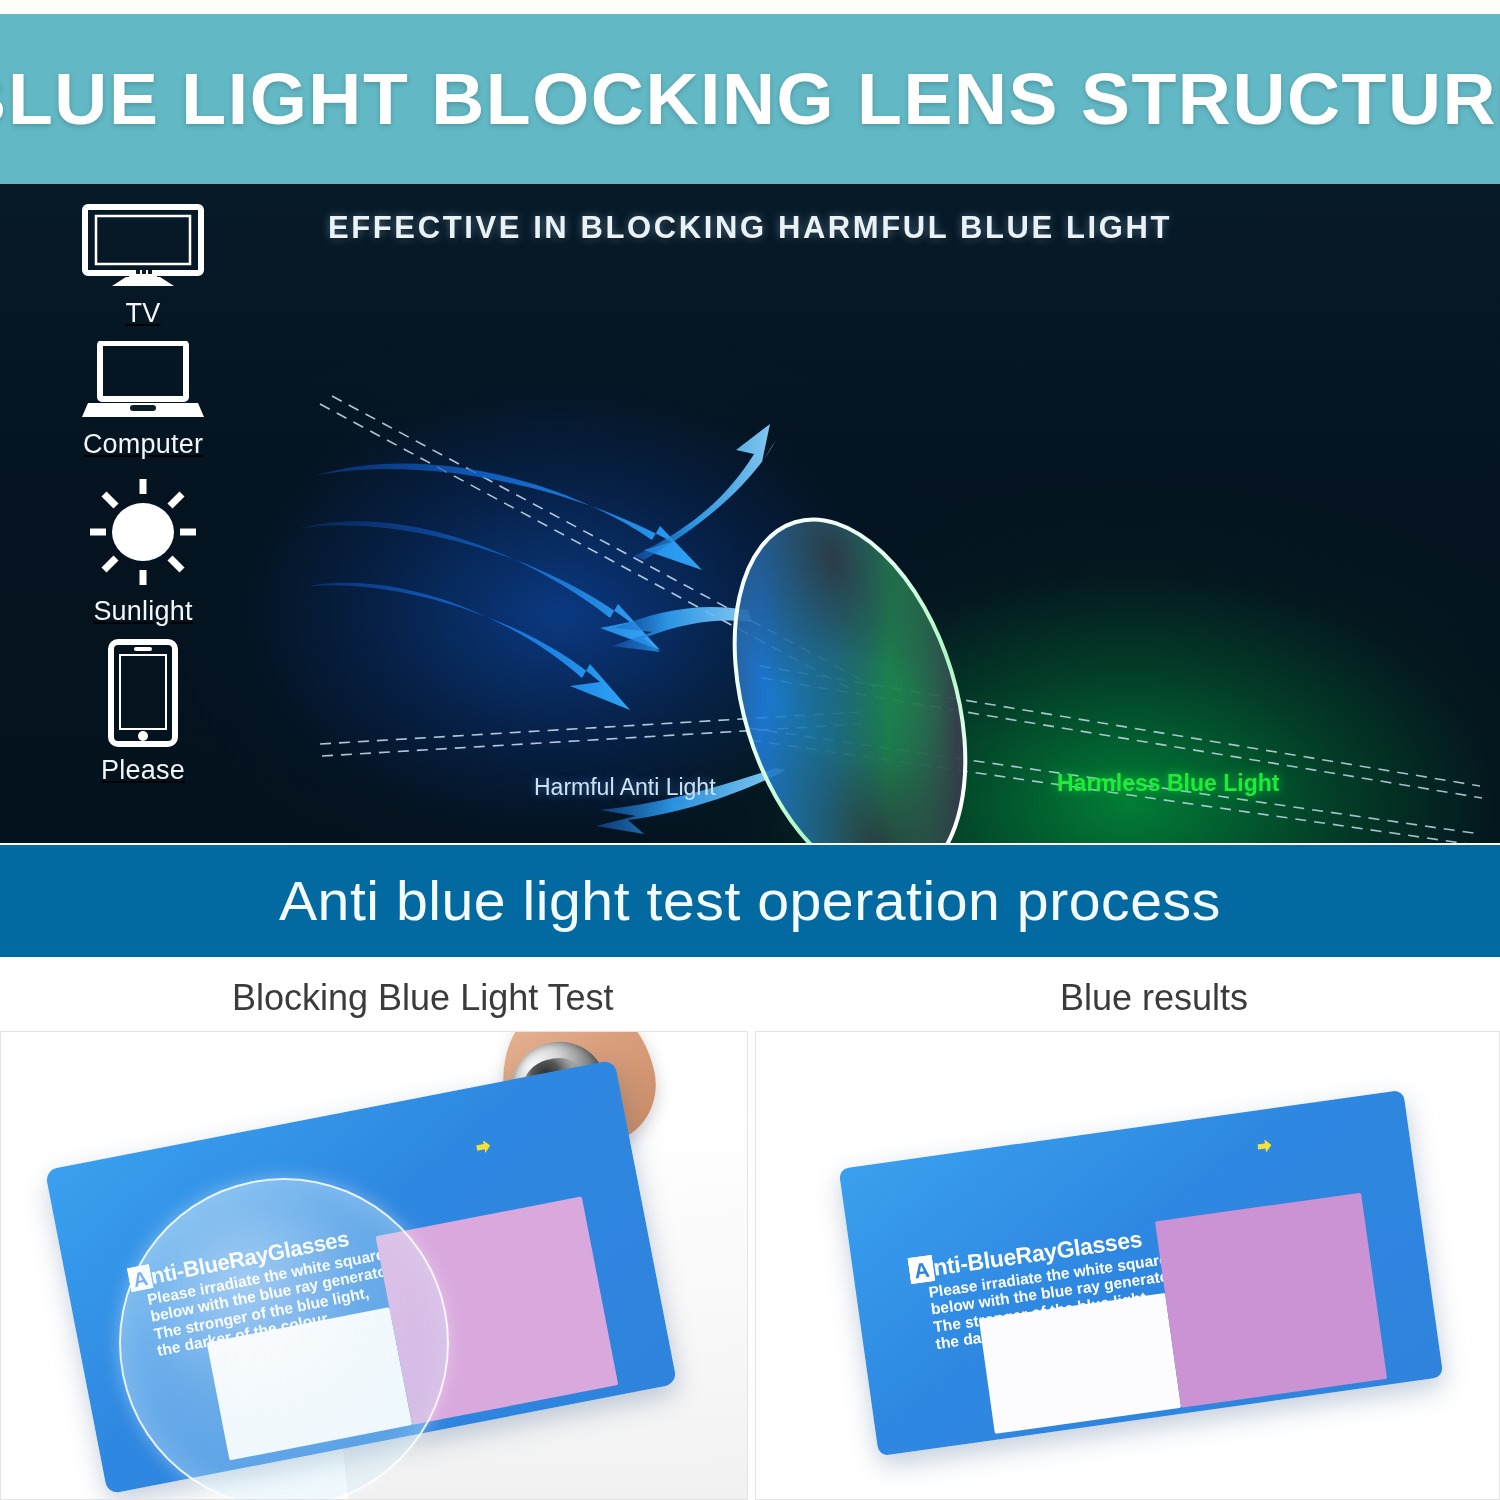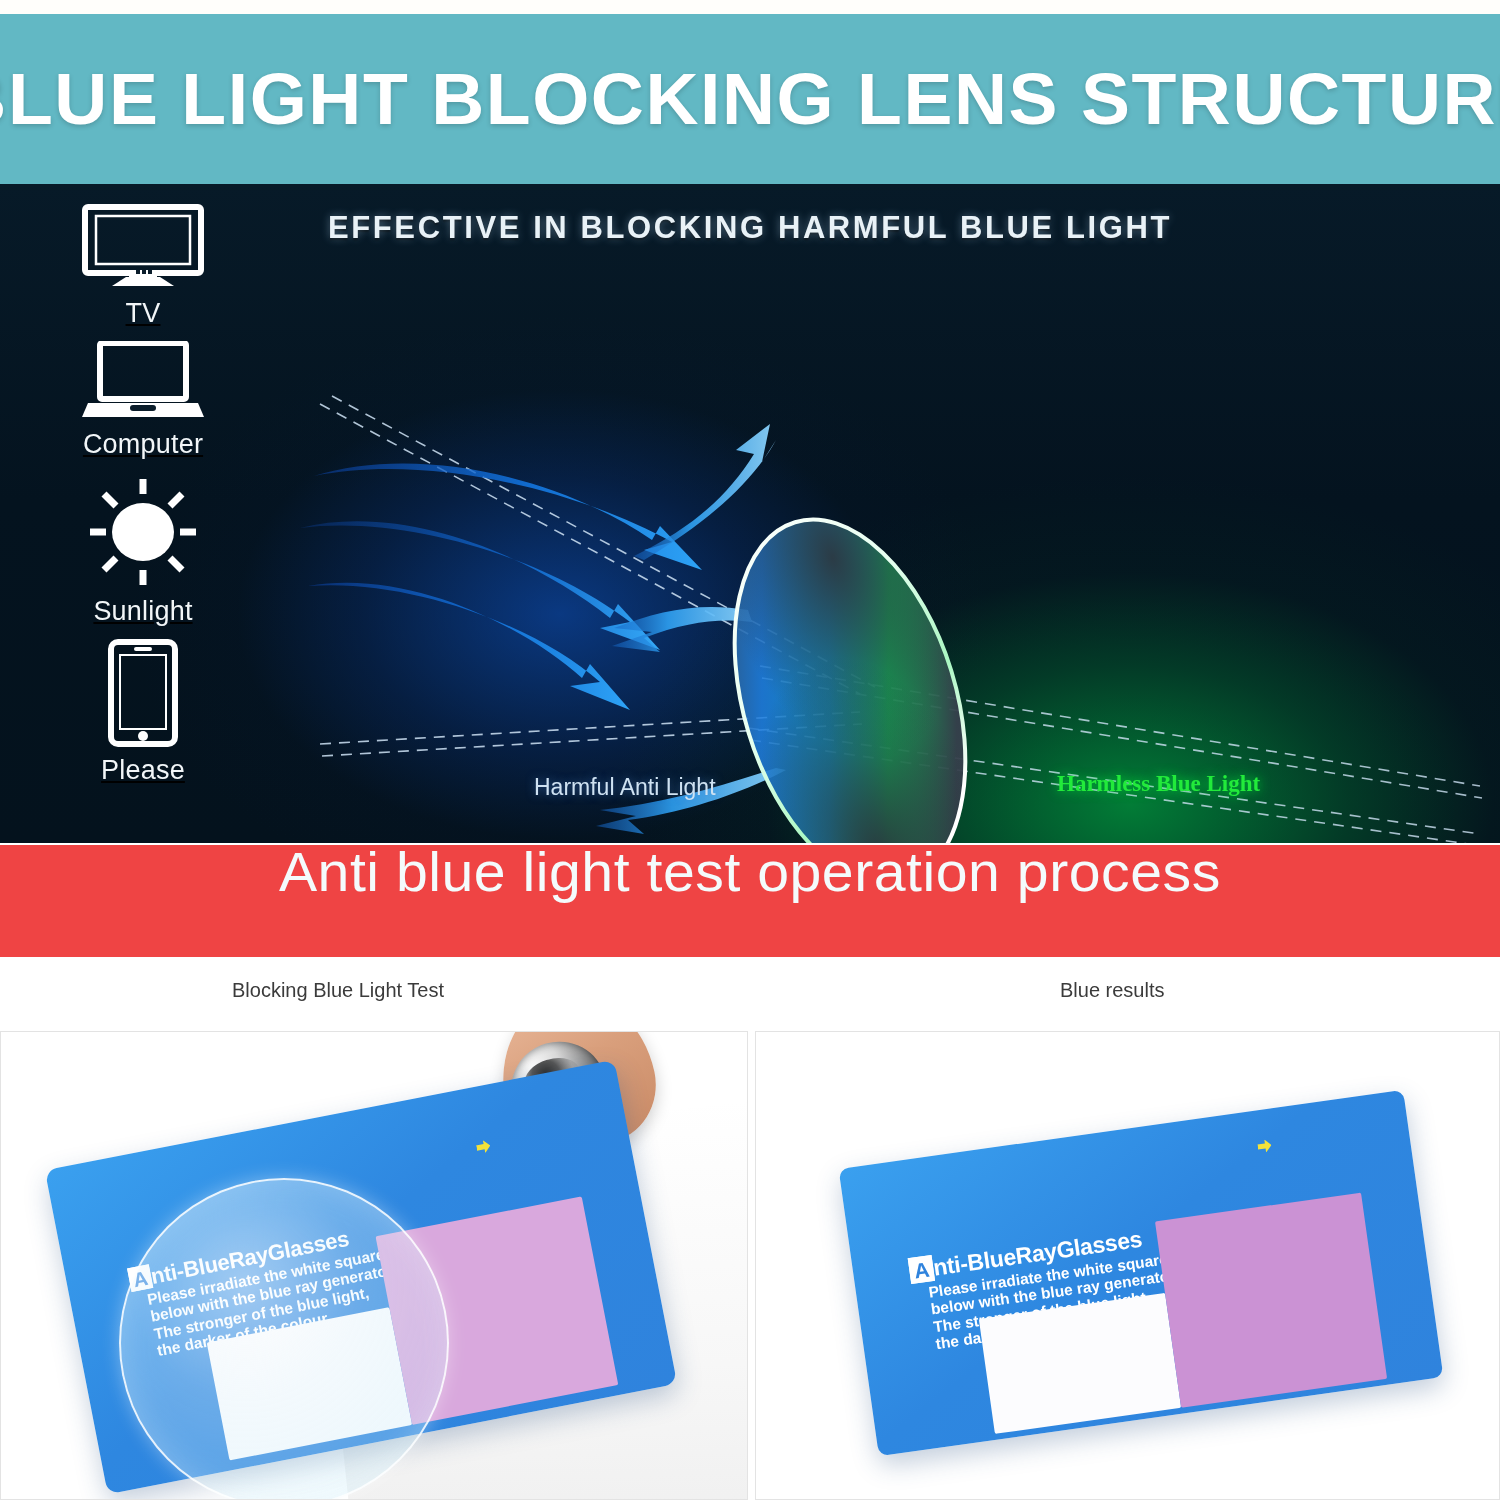--- a/index.html
+++ b/index.html
@@ -98,41 +98,40 @@
   .lbl-harmful {
     left: 534px; top: 592px;
     font-size: 23px; color: #cfe2f2;
     text-shadow: 0 0 10px rgba(80,140,220,.6);
   }
   .lbl-harmless {
     left: 1057px; top: 588px;
     font-size: 23px; color: #22ea3b;
     font-weight: bold;
     text-shadow: 0 0 12px rgba(0,230,60,.85);
-    font-family: Liberation Serif, serif;
   }
 
   
   .sub-band {
     position: absolute; left: 0; top: 845px; width: 1500px; height: 112px;
-    background: #ef4444;
-    display: flex; justify-content: center;
+    background: #0369a1;
+    display: flex; align-items: center; justify-content: center;
   }
   .sub-band .subtitle {
     font-family: "Liberation Sans Narrow", "Liberation Sans", sans-serif;
     font-size: 55px; color: #f4fbfc; letter-spacing: .5px;
     white-space: nowrap; line-height: 1;
     transform: scaleX(1.04);
   }
 
   
   .caption {
     position: absolute; top: 980px;
     font-family: "Liberation Sans Narrow", "Liberation Sans", sans-serif;
-    font-size: 20px; color: #3b3b3b; white-space: nowrap; line-height: 1;
+    font-size: 36px; color: #3b3b3b; white-space: nowrap; line-height: 1;
   }
   .cap-left { left: 232px; }
   .cap-right { left: 1060px; }
 
   
   .photos { position: absolute; left: 0; top: 1031px; width: 1500px; height: 469px; }
   .photo {
     position: absolute; top: 0; height: 469px;
     border: 1px solid #e3e3e3;
     overflow: hidden;

